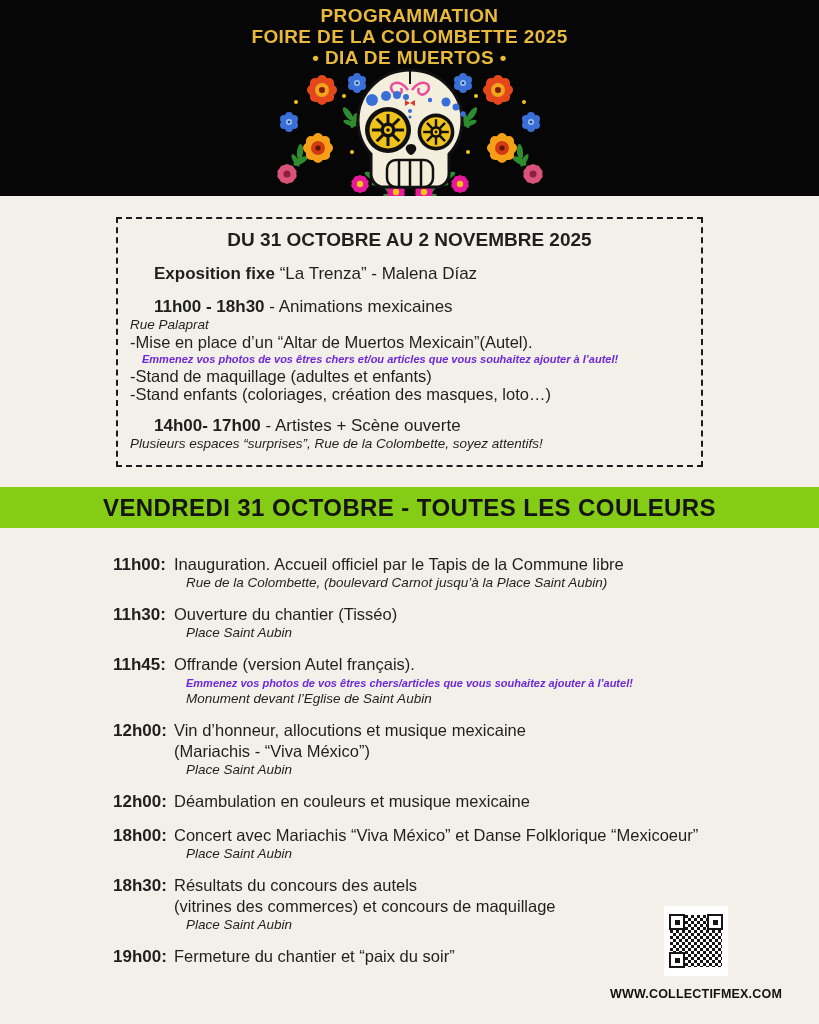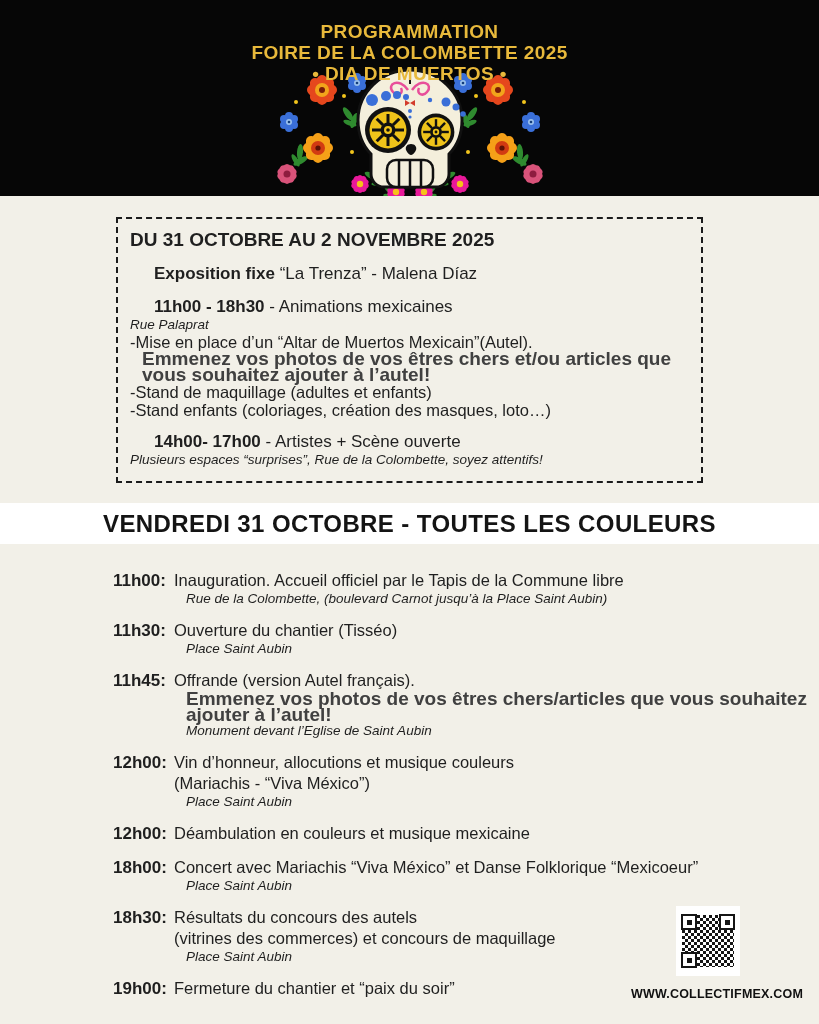--- a/index.html
+++ b/index.html
@@ -3,48 +3,48 @@
 <meta charset="utf-8">
 <style>
   html,body{margin:0;padding:0;}
   body{
     width:819px;height:1024px;position:relative;overflow:hidden;
     background:#F2F0E8;color:#1F1F1F;
     font-family:"Liberation Sans",sans-serif;
   }
   
   .header{height:196px;background:#060606;position:relative;text-align:center;}
-  .header-titles{padding-top:21px;color:#E8B93B;font-weight:bold;font-size:19px;line-height:21px;letter-spacing:.4px;position:relative;z-index:2;}
+  .header-titles{padding-top:5px;color:#E8B93B;font-weight:bold;font-size:19px;line-height:21px;letter-spacing:.4px;position:relative;z-index:2;}
   .skull-svg{position:absolute;left:50%;bottom:0;transform:translateX(-50%);z-index:1;}
   
   .dashed-box{
     width:559px;margin:21px auto 0;border:2px dashed #1b1b1b;
     padding:10px 12px 13px 12px;
   }
-  .box-title{text-align:left;font-weight:bold;font-size:19px;line-height:22px;margin-bottom:12px;}
+  .box-title{text-align:center;font-weight:bold;font-size:19px;line-height:22px;margin-bottom:12px;}
   .entry{margin-top:12px;}
   .entry .main{font-size:17px;line-height:21px;}
   .b{font-weight:bold;margin-left:24px;}
   .venue{font-style:italic;font-size:13.5px;line-height:16px;}
   .detail{font-size:16.5px;line-height:18px;}
-  .notice{color:#404040;font-weight:bold;font-size:19px;line-height:16px;padding-left:12px;}
+  .notice{color:#6d28d9;font-weight:bold;font-style:italic;font-size:11px;line-height:16px;padding-left:12px;}
   
   .banner{
-    margin-top:20px;height:41px;background:#ffffff;color:#141414;
+    margin-top:20px;height:41px;background:#84cc16;color:#141414;
     display:flex;align-items:center;justify-content:center;
     font-weight:bold;font-size:24px;letter-spacing:.4px;
   }
   
   .schedule{margin:26px 0 0 113px;width:700px;}
   .row{display:flex;margin-bottom:13px;}
   .row .time{font-weight:bold;font-size:17px;line-height:21px;width:61px;flex:none;}
   .row .content{font-size:16.5px;line-height:21px;}
   .row .venue,.row .notice{margin-left:12px;padding-left:0;}
   
-  .qr-footer{position:absolute;right:16px;top:906px;width:190px;text-align:right;}
+  .qr-footer{position:absolute;right:28px;top:906px;width:190px;text-align:center;}
   .qr-card{width:64px;height:70px;background:#ffffff;margin:0 auto;display:flex;align-items:center;justify-content:center;}
   .qr-pattern{
     position:relative;width:52px;height:52px;
     background:repeating-conic-gradient(#151515 0% 25%, transparent 0% 50%) 0 0/6px 6px;
   }
   .finder{position:absolute;width:12px;height:12px;background:#fff;border:2px solid #151515;display:flex;align-items:center;justify-content:center;}
   .finder::after{content:"";width:5px;height:5px;background:#151515;}
   .finder.tl{top:-1px;left:-1px;}
   .finder.tr{top:-1px;right:-1px;}
   .finder.bl{bottom:-1px;left:-1px;}
@@ -243,21 +243,21 @@
     <div class="content">
       <div>Offrande (version Autel français).</div>
       <div class="notice">Emmenez vos photos de vos êtres chers/articles que vous souhaitez ajouter à l’autel!</div>
       <div class="venue">Monument devant l’Eglise de Saint Aubin</div>
     </div>
   </div>
 
   <div class="row">
     <span class="time">12h00:</span>
     <div class="content">
-      <div>Vin d’honneur, allocutions et musique couleurs</div>
+      <div>Vin d’honneur, allocutions et musique mexicaine</div>
       <div>(Mariachis - “Viva México”)</div>
       <div class="venue">Place Saint Aubin</div>
     </div>
   </div>
 
   <div class="row">
     <span class="time">12h00:</span>
     <div class="content">
       <div>Déambulation en couleurs et musique mexicaine</div>
     </div>

